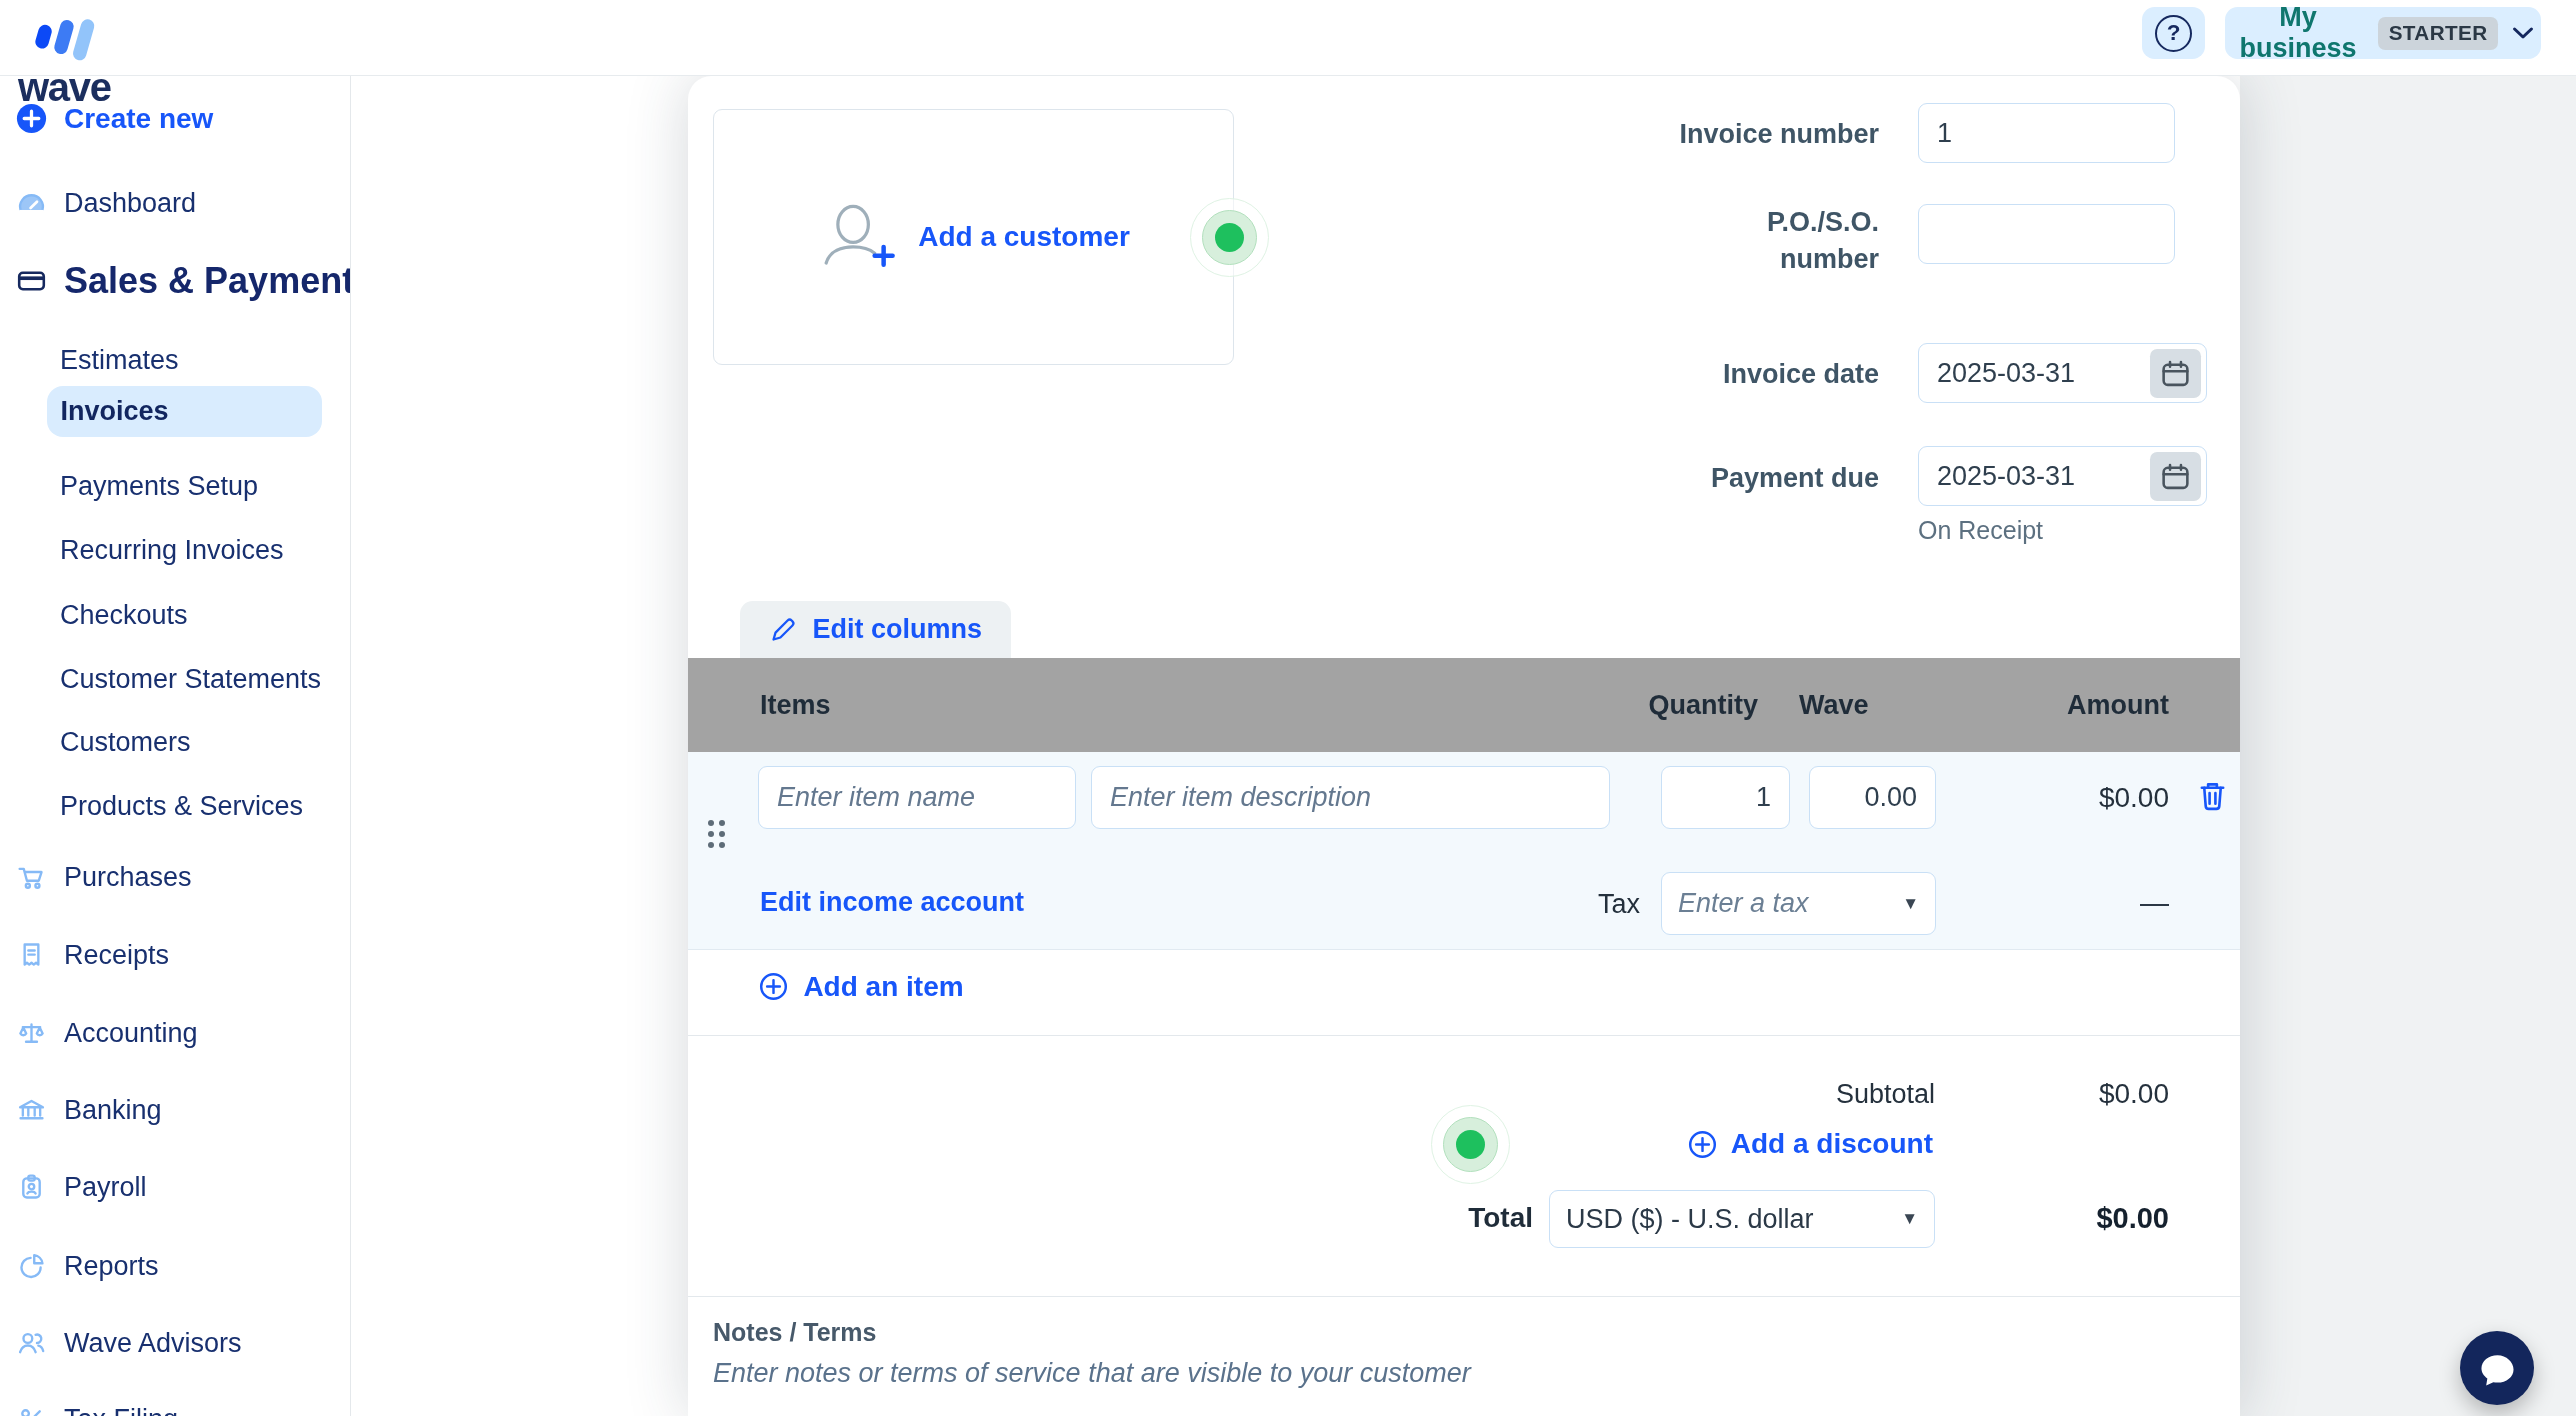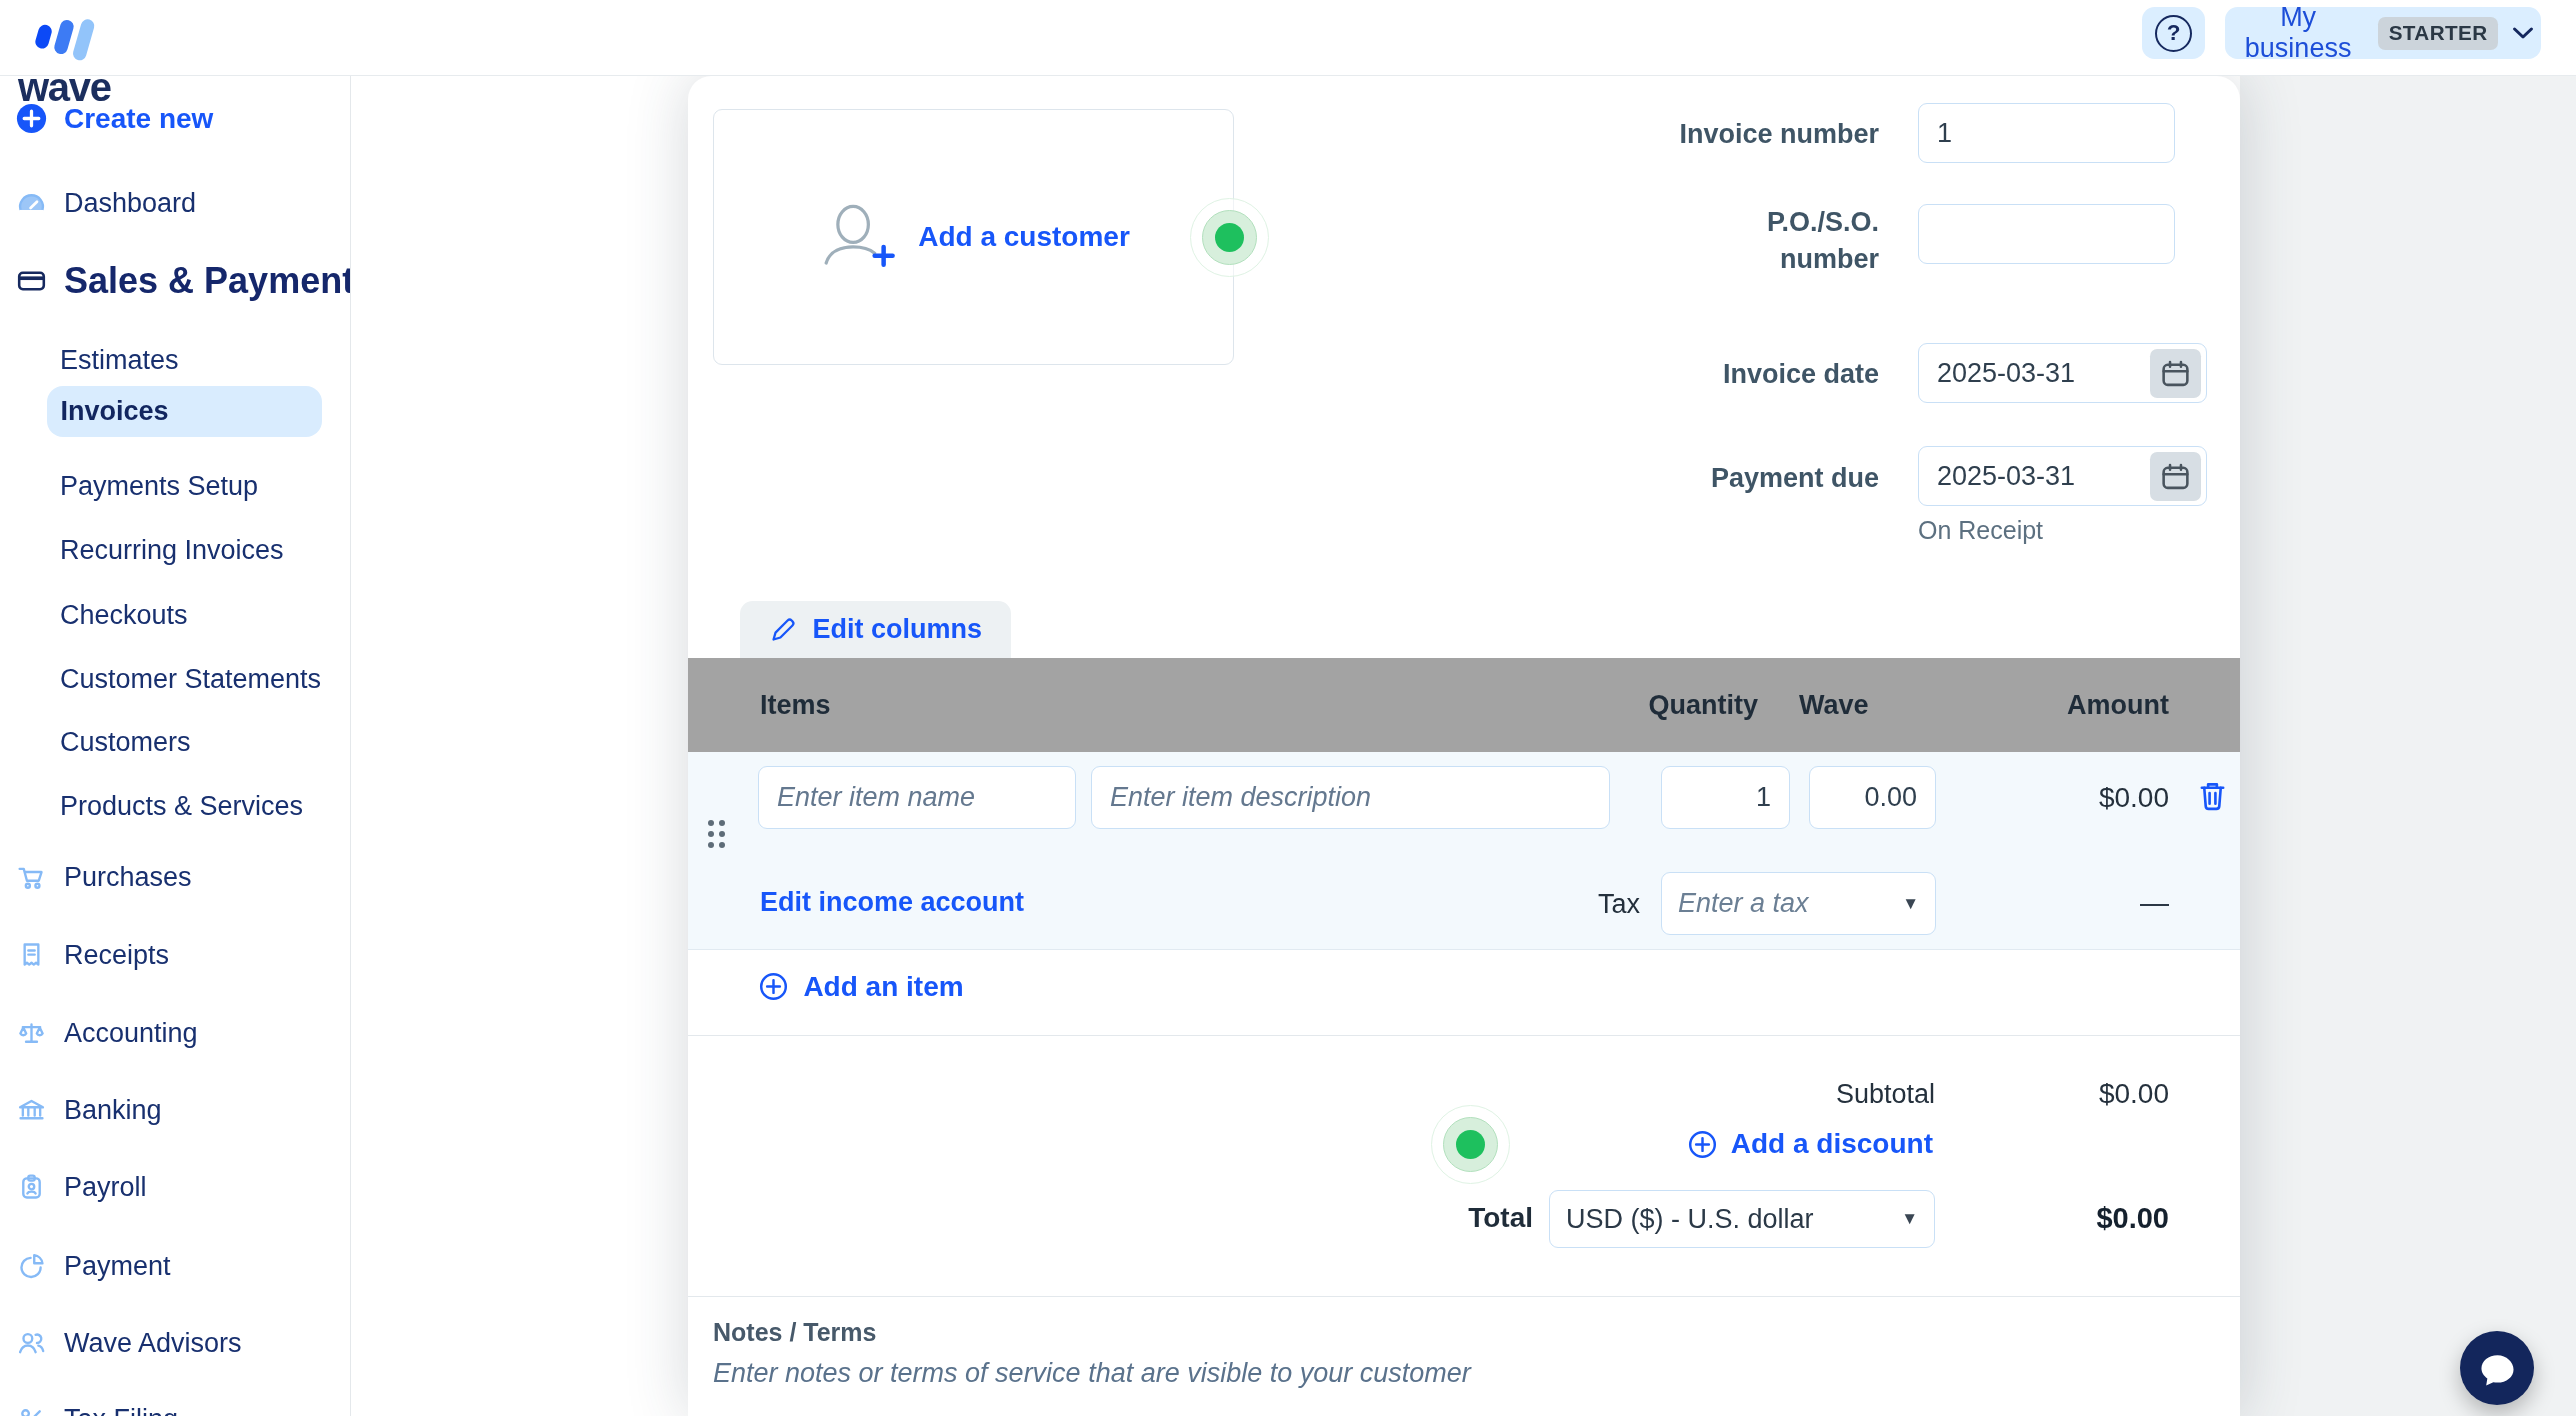--- a/index.html
+++ b/index.html
@@ -10,21 +10,21 @@
   
   .topbar{position:absolute;left:0;top:0;right:0;height:75px;background:#fff;border-bottom:0.9px solid #e7ebee;z-index:9;}
   .logo{position:absolute;left:18px;top:10.8px;display:flex;align-items:flex-end;cursor:pointer;flex-direction:column;}
   .logo-word{font-weight:800;font-size:40px;color:#1b2e5e;letter-spacing:-1.3px;}
   .help{position:absolute;left:2142px;top:7.2px;width:63px;height:52px;border-radius:12.6px;background:#dbeeff;
         display:flex;align-items:center;justify-content:center;border:none;cursor:pointer;}
   .qring{width:33px;height:33px;border:2.7px solid #16295f;border-radius:50%;color:#16295f;font-weight:700;
          font-size:22.5px;display:flex;align-items:center;justify-content:center;font-family:inherit;}
   .biz{position:absolute;left:2225px;top:7.2px;width:316px;height:52px;border-radius:12.6px;background:#dbeeff;
        display:flex;align-items:center;justify-content:center;gap:12.6px;border:none;cursor:pointer;font-family:inherit;}
-  .biz-name{font-weight:400;font-size:27px;color:#1d4ed8;}
+  .biz-name{font-weight:700;font-size:27px;color:#0f766e;}
   .badge{background:#ccd4db;color:#2b3845;font-weight:700;font-size:20.7px;padding:4.5px 10.8px;border-radius:7.2px;letter-spacing:0.4px;}
 
   
   .sidebar{position:absolute;left:0;top:76px;width:350px;bottom:0;background:#fff;border-right:0.9px solid #e4e8eb;z-index:8;overflow:hidden;}
   .nav{position:absolute;left:16px;display:flex;align-items:center;gap:17px;height:45px;color:#18306f;font-size:27px;cursor:pointer;white-space:nowrap;text-align:center;}
   .nav .ic{width:31px;height:31px;flex:none;}
   .nav.primary-blue .lbl{color:#1756f9;font-weight:700;font-size:28px;}
   .nav.bold .lbl{font-weight:700;font-size:36px;color:#15276b;}
   .nav.sub{left:60px;}
   .nav.active{left:47px;width:275px;height:51px;background:#d9ecfe;border-radius:16px;padding-left:13.5px;box-sizing:border-box;}
@@ -251,21 +251,21 @@
     <span class="lbl">Payroll</span>
   </div>
 
   <div class="nav" style="top:1168px">
     <span class="ic">
       <svg width="31" height="31" viewBox="0 0 34 34" fill="none" stroke="#86baf6" stroke-width="2.6" stroke-linecap="round" stroke-linejoin="round">
           <path d="M27 18A10.5 10.5 0 1 1 16 7.5"></path>
           <path d="M20 4.5a10.5 10.5 0 0 1 9 9h-9z"></path>
         </svg>
     </span>
-    <span class="lbl">Payment</span>
+    <span class="lbl">Reports</span>
   </div>
 
   <div class="nav" style="top:1245px">
     <span class="ic">
       <svg width="31" height="31" viewBox="0 0 34 34" fill="none" stroke="#86baf6" stroke-width="2.6" stroke-linecap="round" stroke-linejoin="round">
           <circle cx="13" cy="11.5" r="4.8"></circle>
           <path d="M4.5 26.5c1.5-5 5.2-7.3 8.5-7.3s7 2.3 8.5 7.3"></path>
           <path d="M21.5 7.5a4.6 4.6 0 1 1 1.5 8.9"></path>
           <path d="M24.5 19.3c2.8.6 4.6 2.8 5.3 6"></path>
         </svg>

